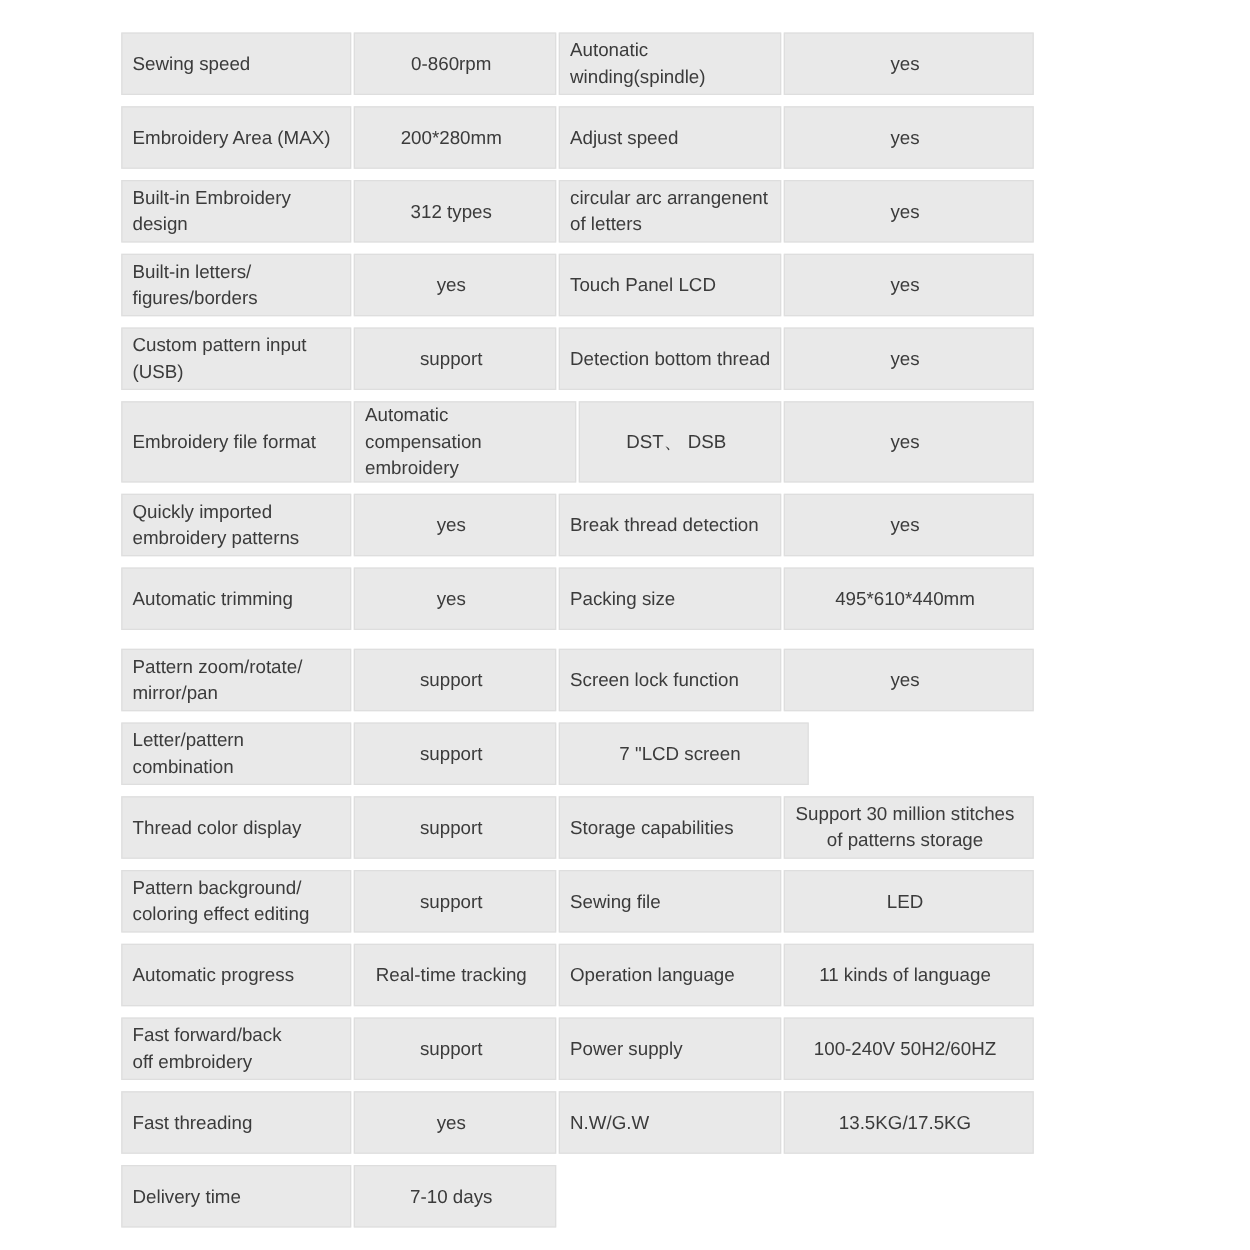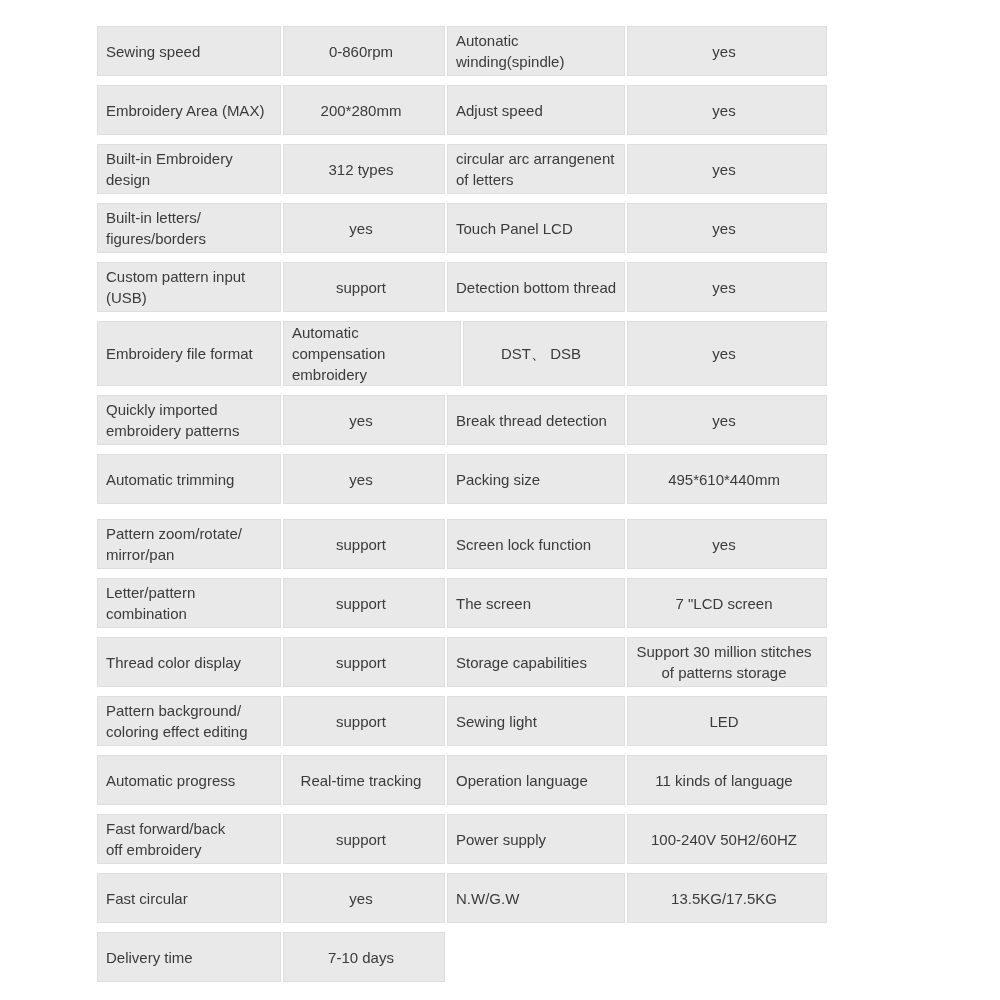--- a/index.html
+++ b/index.html
@@ -115,52 +115,51 @@
       <div class="row">
         <div class="cell col0 label-cell">Pattern zoom/rotate/
 mirror/pan</div>
         <div class="cell col1 value-cell">support</div>
         <div class="cell col2 label-cell">Screen lock function</div>
         <div class="cell col3 value-cell">yes</div>
       </div>
       <div class="row">
         <div class="cell col0 label-cell">Letter/pattern combination</div>
         <div class="cell col1 value-cell">support</div>
-        <div class="cell col2 label-cell">The screen</div>
         <div class="cell col3 value-cell">7 "LCD screen</div>
       </div>
       <div class="row">
         <div class="cell col0 label-cell">Thread color display</div>
         <div class="cell col1 value-cell">support</div>
         <div class="cell col2 label-cell">Storage capabilities</div>
         <div class="cell col3 value-cell">Support 30 million stitches
 of patterns storage</div>
       </div>
       <div class="row">
         <div class="cell col0 label-cell">Pattern background/
 coloring effect editing</div>
         <div class="cell col1 value-cell">support</div>
-        <div class="cell col2 label-cell">Sewing light</div>
+        <div class="cell col2 label-cell">Sewing file</div>
         <div class="cell col3 value-cell">LED</div>
       </div>
       <div class="row">
         <div class="cell col0 label-cell">Automatic progress</div>
         <div class="cell col1 value-cell">Real-time tracking</div>
         <div class="cell col2 label-cell">Operation language</div>
         <div class="cell col3 value-cell">11 kinds of language</div>
       </div>
       <div class="row">
         <div class="cell col0 label-cell">Fast forward/back
 off embroidery</div>
         <div class="cell col1 value-cell">support</div>
         <div class="cell col2 label-cell">Power supply</div>
         <div class="cell col3 value-cell">100-240V 50H2/60HZ</div>
       </div>
       <div class="row">
-        <div class="cell col0 label-cell">Fast circular</div>
+        <div class="cell col0 label-cell">Fast threading</div>
         <div class="cell col1 value-cell">yes</div>
         <div class="cell col2 label-cell">N.W/G.W</div>
         <div class="cell col3 value-cell">13.5KG/17.5KG</div>
       </div>
       <div class="row">
         <div class="cell col0 label-cell">Delivery time</div>
         <div class="cell col1 value-cell">7-10 days</div>
       </div>
     </div>
   </div>

